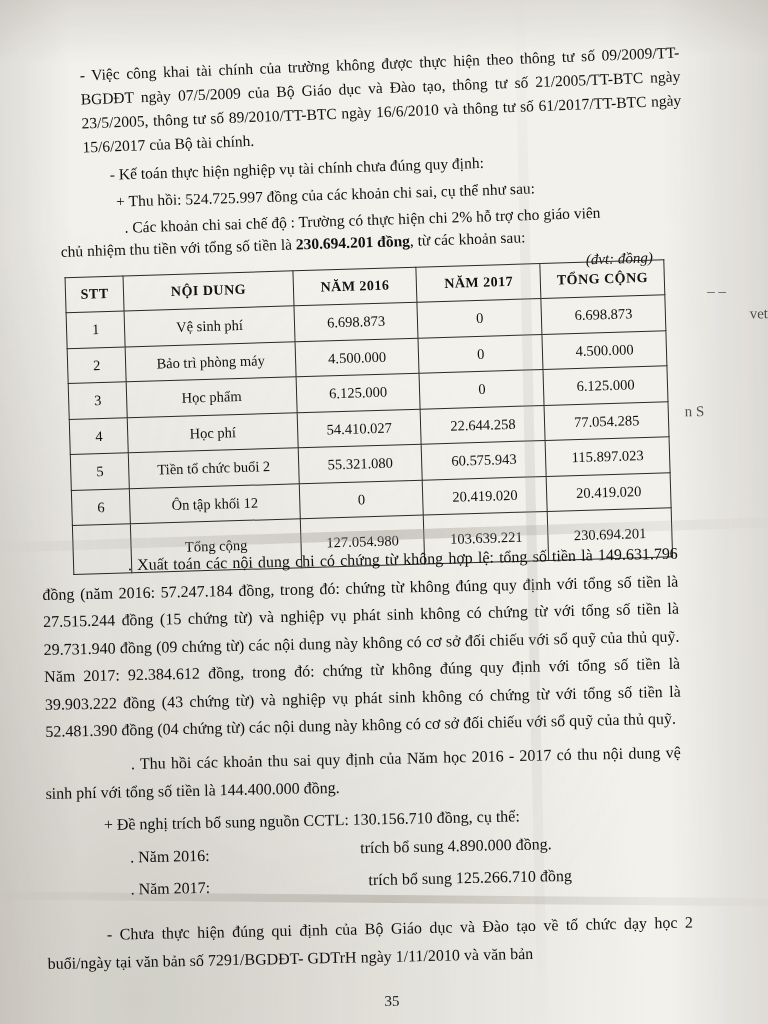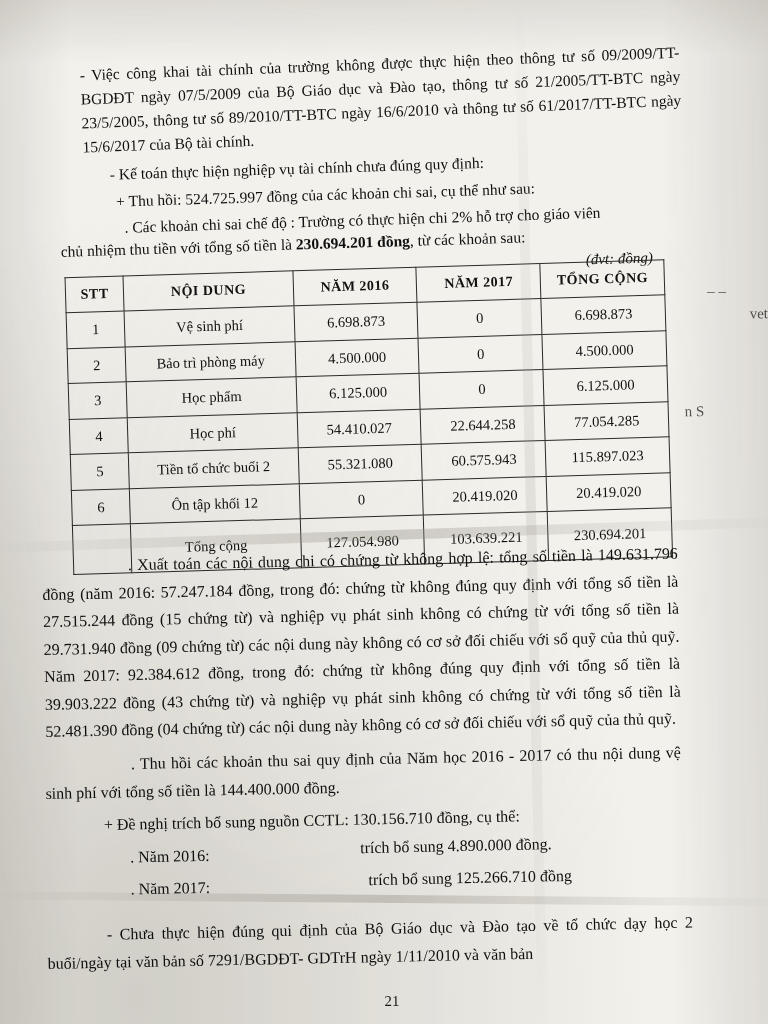--- a/index.html
+++ b/index.html
@@ -277,21 +277,21 @@
         <span>– –</span>
       </div>
       <div class="scribble" style="left:766px; top:318px;">
         <span>vet</span>
       </div>
       <div class="scribble" style="left:700px; top:415px;">
         <span>n S</span>
       </div>
 
       <div id="pageno">
-        <span>21</span>
+        <span>35</span>
       </div>
     </div>
 
     <div class="crease" style="left:0; top:540px; width:800px; height:10px; transform:rotate(-1.2deg);"></div>
     <div class="crease" style="left:0; top:905px; width:800px; height:8px; transform:rotate(1.2deg);"></div>
     <div class="crease" style="left:540px; top:0; width:10px; height:1048px; transform:rotate(-0.6deg); background:linear-gradient(180deg, rgba(150,145,135,0), rgba(150,145,135,.18), rgba(150,145,135,0));"></div>
 
     <div class="lighting"></div>
   </div>
 </div>

